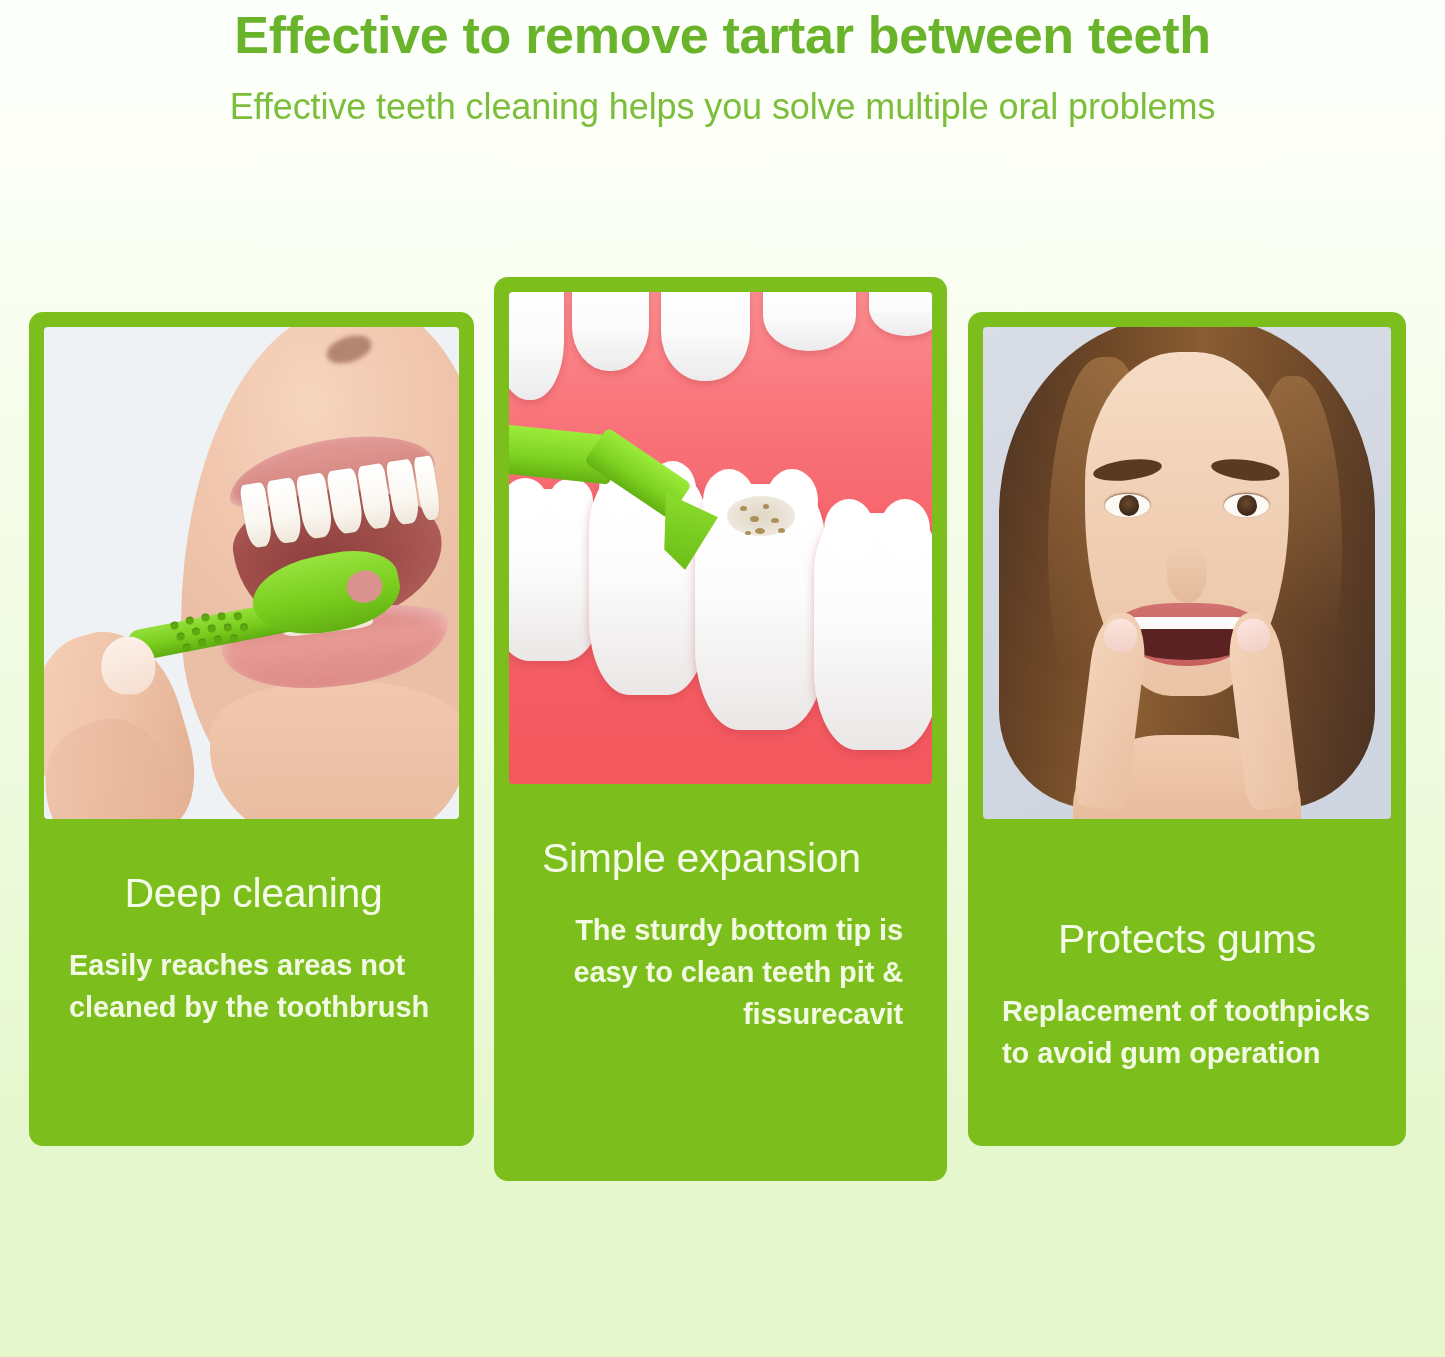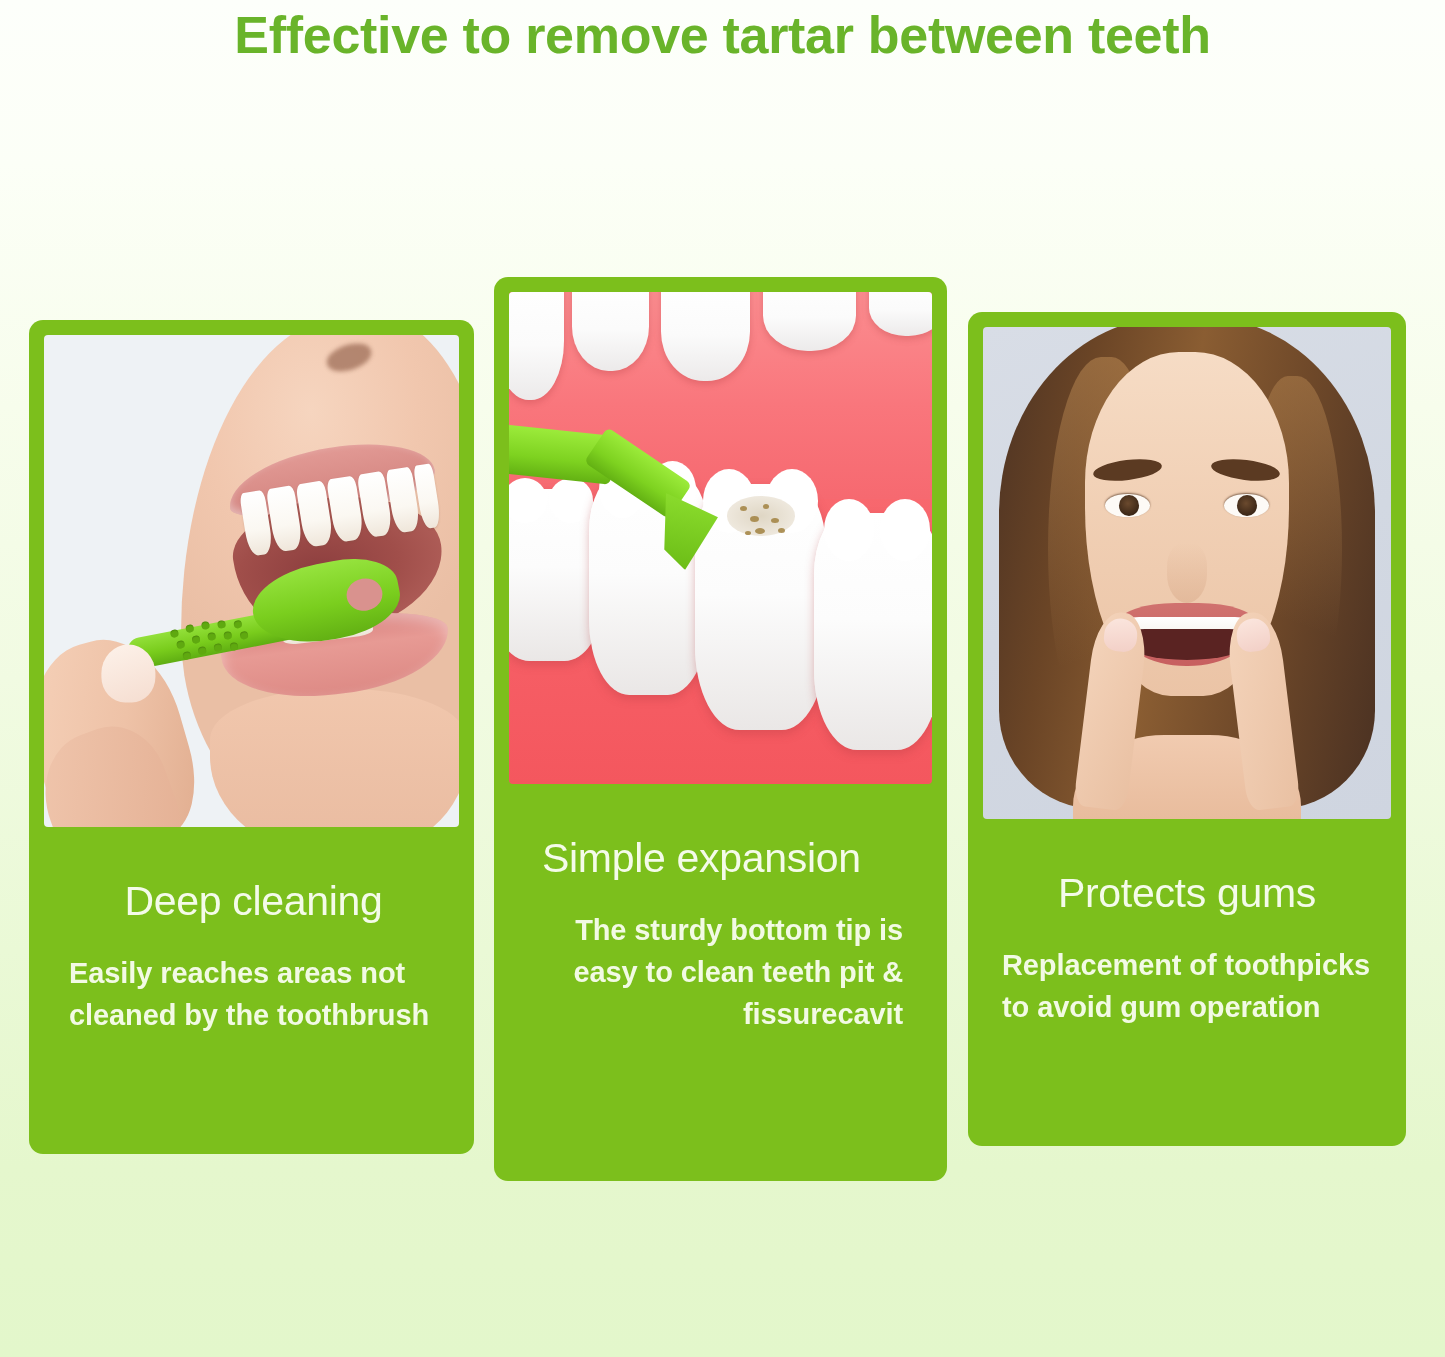--- a/index.html
+++ b/index.html
@@ -59,21 +59,21 @@
     width: 1445px;
     height: 1357px;
   }
   .card {
     position: absolute;
     background: #7cbf1c;
     border-radius: 14px;
     box-sizing: border-box;
     overflow: hidden;
   }
-  .card--left   { left: 29px;  top: 312px; width: 445px;  height: 834px; margin-top: 8px; }
+  .card--left   { left: 29px;  top: 312px; width: 445px;  height: 834px; }
   .card--center { left: 494px; top: 277px; width: 453px;  height: 904px; }
   .card--right  { left: 968px; top: 312px; width: 438px;  height: 834px; }
 
   .card-photo {
     position: absolute;
     left: 15px;
     top: 15px;
     right: 15px;
     border-radius: 4px;
     overflow: hidden;
@@ -96,21 +96,21 @@
   .card-title {
     margin: 0;
     font-size: 41px;
     line-height: 50px;
     font-weight: normal;
     color: #f4fbe9;
     letter-spacing: -0.3px;
   }
   .card--left   .card-title { text-align: center; padding-left: 4px; }
   .card--center .card-title { text-align: left; padding-left: 22px; }
-  .card--right  .card-title { text-align: center; padding-left: 0; }
+  .card--right  .card-title { text-align: center; padding-left: 0; margin-top: 46px; }
 
   .card-desc {
     margin: 0;
     padding-top: 26px;
     font-size: 29px;
     line-height: 42px;
     font-weight: bold;
     color: #f2fae4;
     letter-spacing: -0.1px;
   }
@@ -517,20 +517,21 @@
     height: 24%;
     background: linear-gradient(180deg, #f1cbb0 0%, #e5b695 100%);
     border-radius: 40% 40% 18% 18% / 60% 60% 18% 18%;
   }
 </style>
 </head>
 <body>
 
 <div class="header">
   <h1 class="headline">Effective to remove tartar between teeth</h1>
+  <p class="subheadline">Effective teeth cleaning helps you solve multiple oral problems</p>
 </div>
 
 <div class="cards">
 
   <div class="card card--left">
     <div class="card-photo">
       <div class="photo-mouth">
         <div class="pm-face"></div>
         <div class="pm-chin"></div>
         <div class="pm-nostril"></div>

